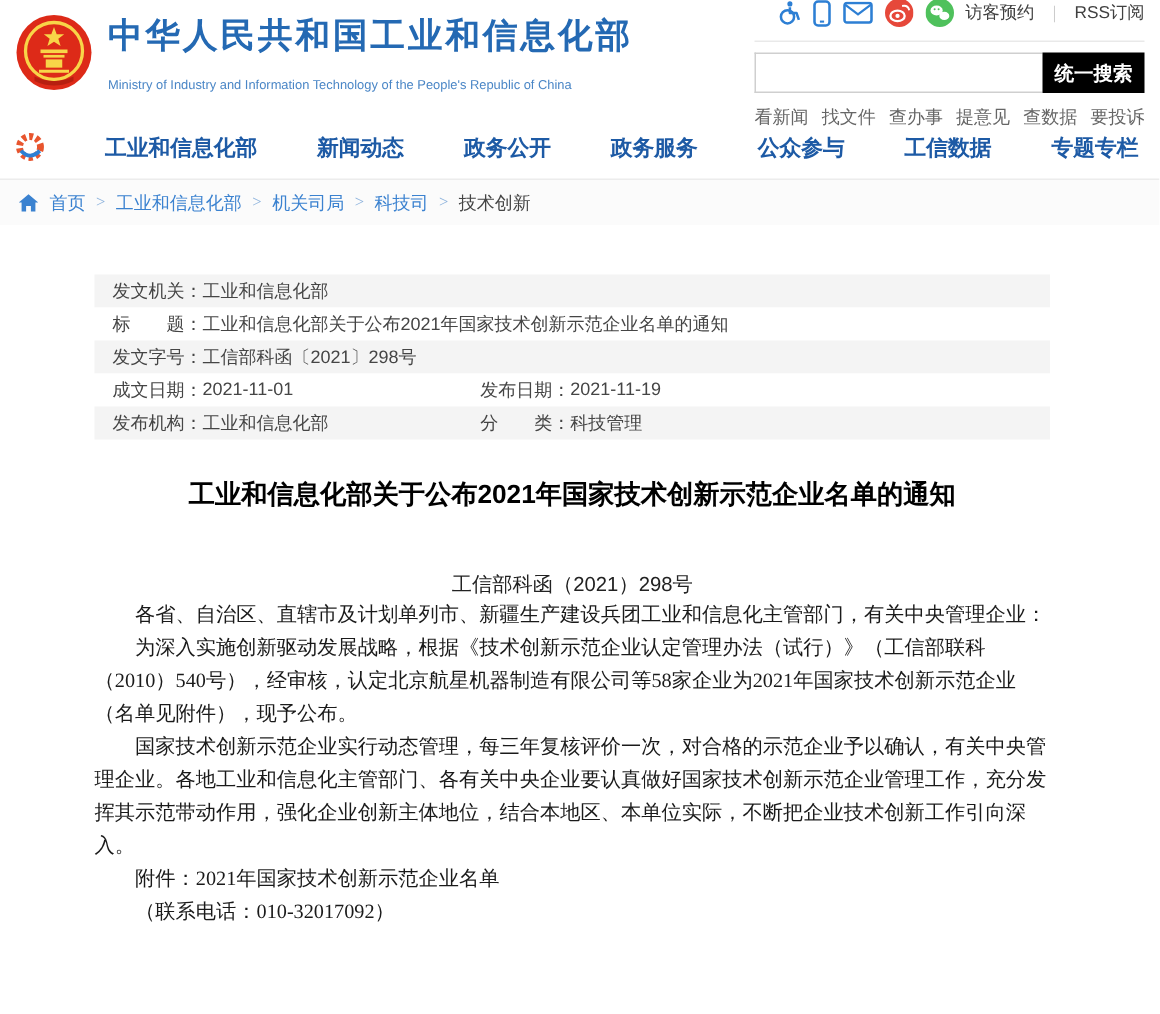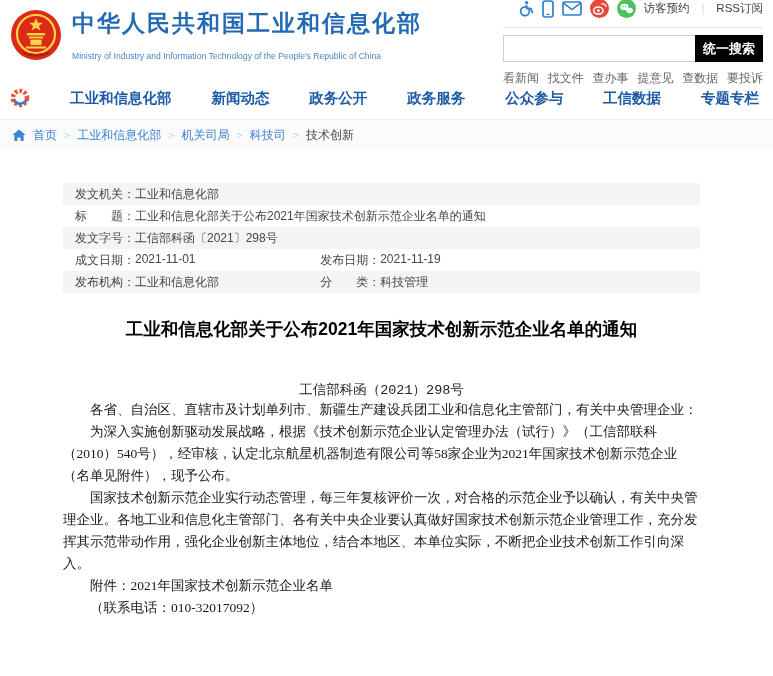--- a/index.html
+++ b/index.html
@@ -50,21 +50,21 @@
     align-items:center; }
   .meta-row:nth-child(odd) { background:#f4f4f4; }
   .meta-row:nth-child(even) { background:#ffffff; }
   .pair { display:flex; white-space:nowrap; }
   .pair-first { width:40%; }
   .meta-label { color:#454545; }
 
   .article-title { margin-top:24px; text-align:center; font-size:17.5px; font-weight:bold;
     color:#000; font-family:"Liberation Sans","DejaVu Sans",sans-serif; }
   .doc-number { margin-top:40px; text-align:center; font-size:13.5px; color:#222;
-    font-family:Liberation Mono, monospace; }
+    font-family:Liberation Sans, sans-serif; }
   .article-body { font-size:13.5px; line-height:22px; color:#1a1a1a;
     font-family:"Liberation Serif","DejaVu Serif",serif; }
   .article-body p { text-indent:2em; margin:0; }
   .attachment { margin-top:22px; }
 </style>
 </head>
 <body>
 
 <header class="topbar">
   <div class="brand">

